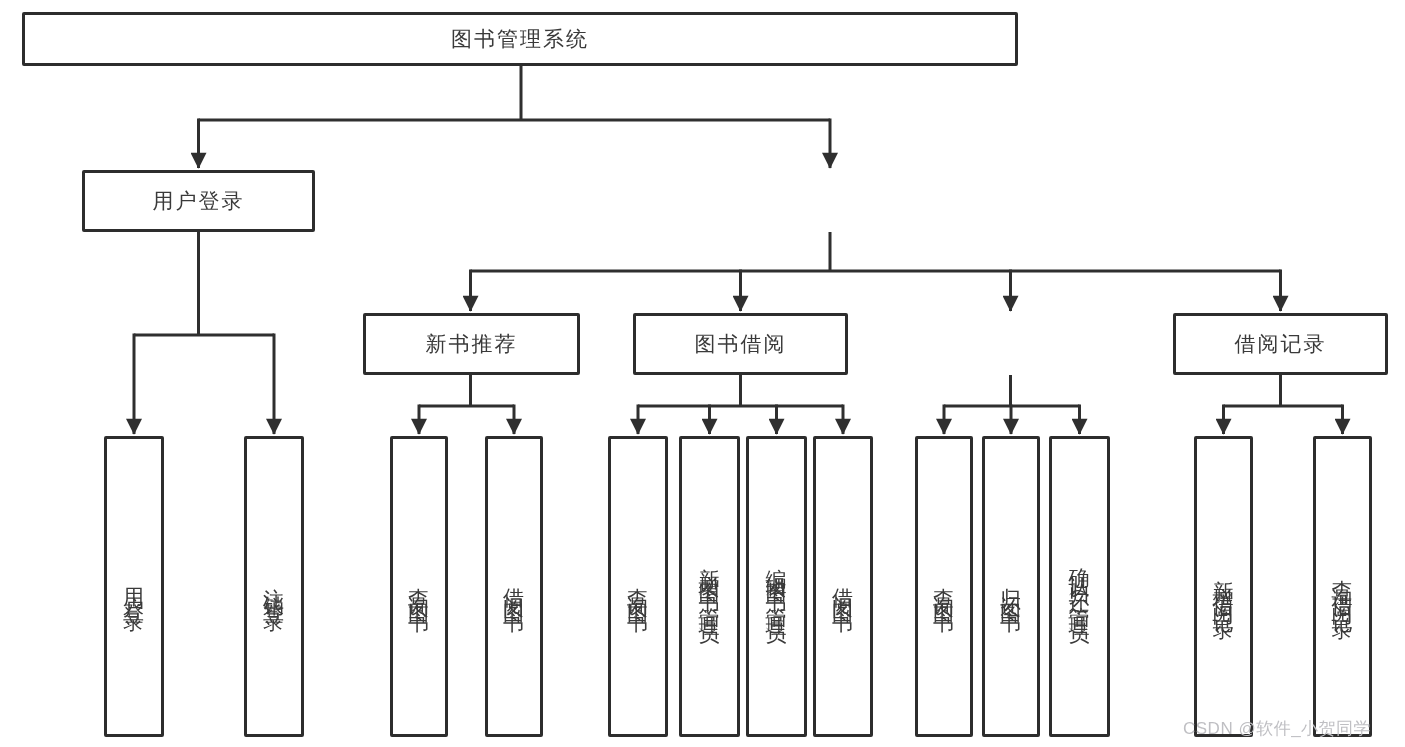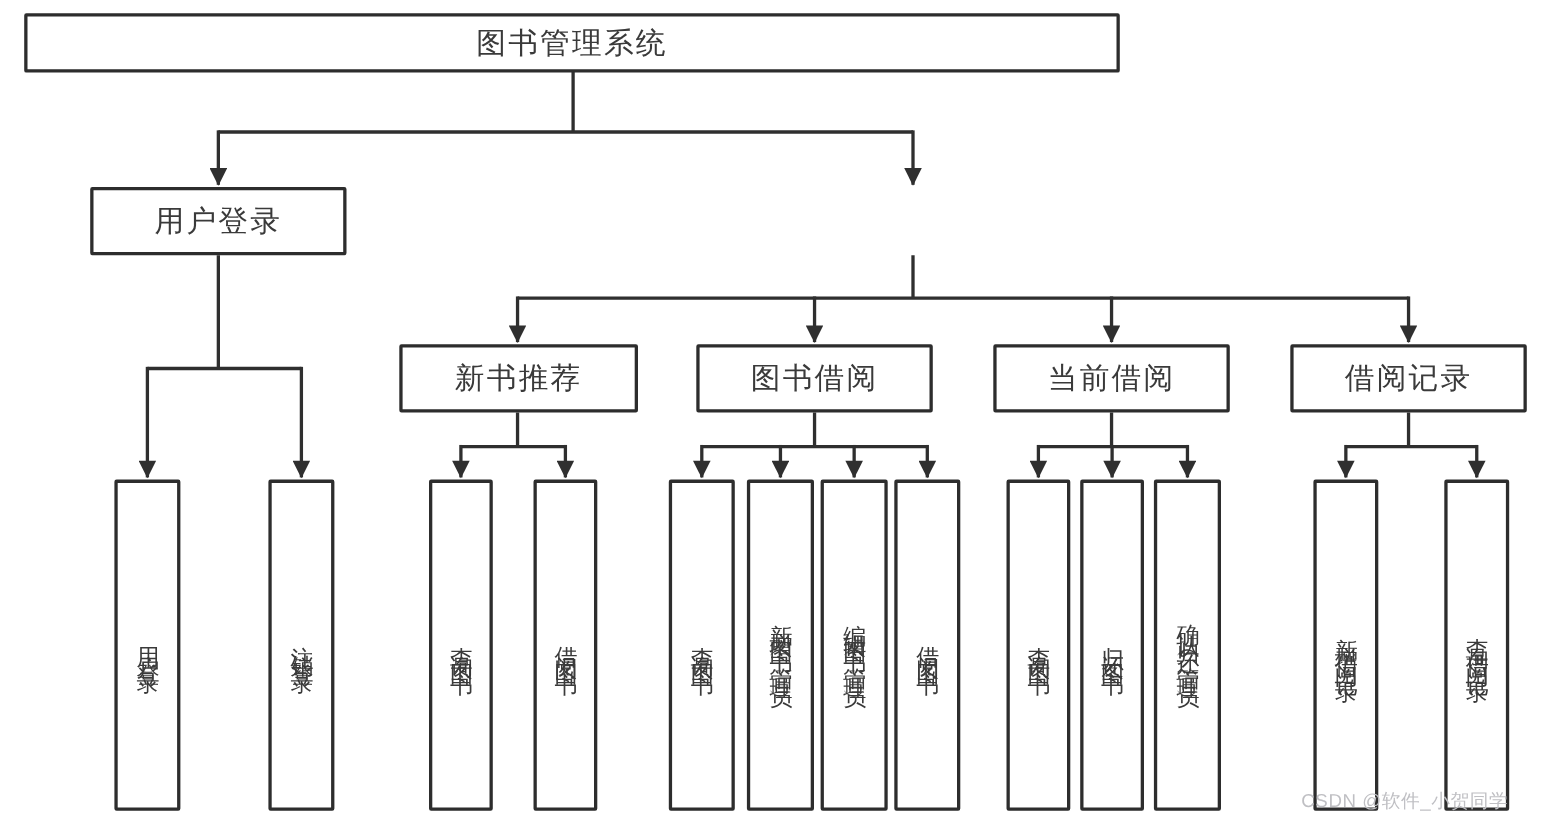--- a/index.html
+++ b/index.html
@@ -29,21 +29,21 @@
     background: #ffffff;
     border: 3px solid #2d2d2d;
     border-radius: 2px;
     color: #3a3a3a;
     display: flex;
     align-items: center;
     justify-content: center;
     z-index: 2;
   }
   .node {
-    font-size: 27px;
+    font-size: 21px;
     letter-spacing: 2px;
     height: 62px;
   }
   .node.root { height: 54px; }
   .leaf {
     width: 60px;
     height: 301px;
     top: 436px;
     writing-mode: vertical-rl;
     text-orientation: mixed;
@@ -128,21 +128,20 @@
     <path d="M1223.5 404.5 V434" marker-end="url(#arrow)"></path>
     <path d="M1342.5 404.5 V434" marker-end="url(#arrow)"></path>
   </svg>
 
   <div class="node root">图书管理系统</div>
 
   <div class="node n-l2-0">用户登录</div>
 
   <div class="node n-l3-0">新书推荐</div>
   <div class="node n-l3-1">图书借阅</div>
-  <div class="node n-l3-2">当前借阅</div>
   <div class="node n-l3-3">借阅记录</div>
 
   <div class="leaf lf-u1">用户登录</div>
   <div class="leaf lf-u2">注销登录</div>
 
   <div class="leaf lf-n1">查询图书</div>
   <div class="leaf lf-n2">借阅图书</div>
 
   <div class="leaf lf-b1">查询图书</div>
   <div class="leaf lf-b2">新增图书（管理员）</div>

